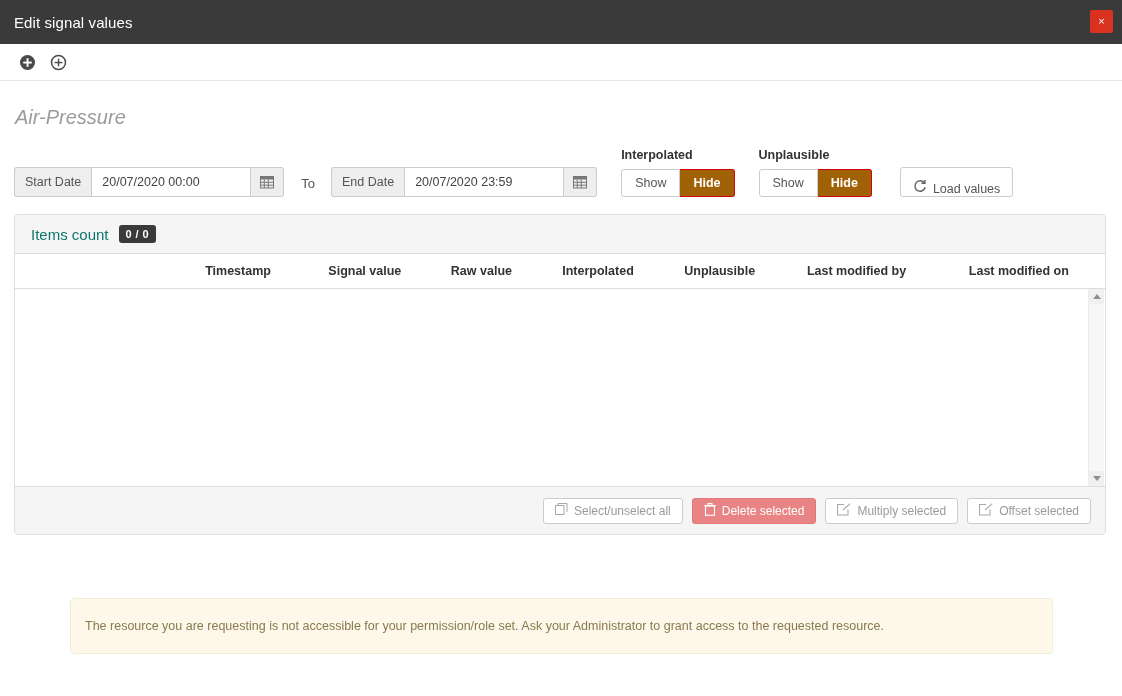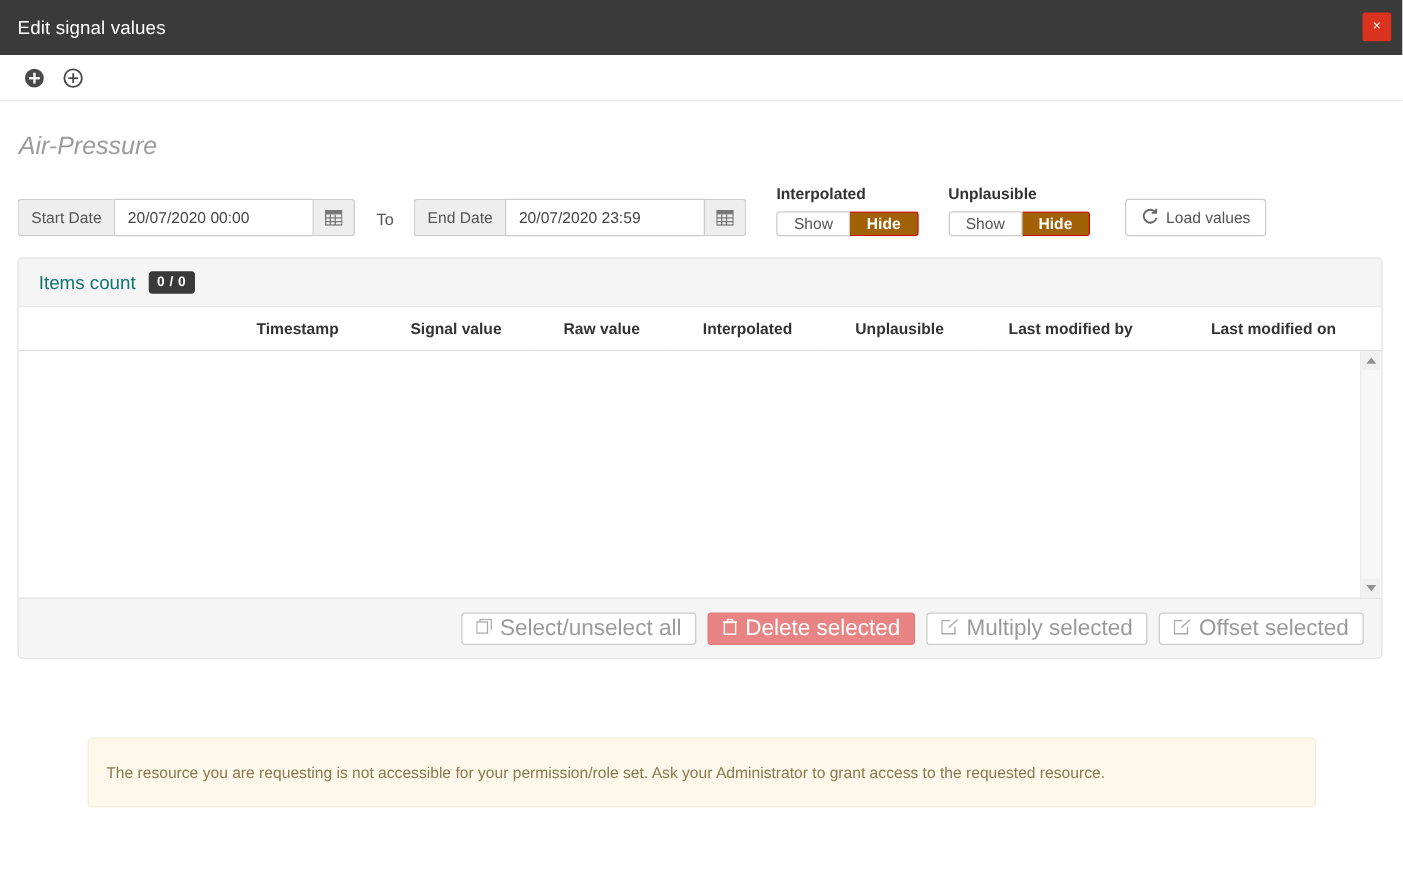--- a/index.html
+++ b/index.html
@@ -135,21 +135,21 @@
     margin-left: 24px;
   }
   .toggle-label {
     font-size: 12.5px;
     font-weight: bold;
     color: #333;
     margin-bottom: 7px;
   }
   .btn-group {
     display: flex;
-    height: 20px;
+    height: 28px;
   }
   .btn-seg {
     border: 1px solid #cccccc;
     background: #ffffff;
     color: #555;
     font-size: 12.5px;
     padding: 0 13px;
     cursor: pointer;
     display: flex;
     align-items: center;
@@ -166,21 +166,21 @@
   .load-btn {
     margin-left: 28px;
     height: 30px;
     background: #ffffff;
     border: 1px solid #cccccc;
     border-radius: 3px;
     font-size: 12.5px;
     color: #555;
     padding: 0 12px;
     display: flex;
-    align-items: center;
+    align-items: flex-end;
     gap: 6px;
     cursor: pointer;
     font-family: "Liberation Sans", sans-serif;
   }
 
   
   .panel {
     margin-top: 17px;
     border: 1px solid #dddddd;
     border-radius: 4px;
@@ -270,21 +270,21 @@
     padding: 0 14px;
     gap: 9px;
     border-radius: 0 0 4px 4px;
   }
   .foot-btn {
     height: 26px;
     background: #ffffff;
     border: 1px solid #cccccc;
     border-radius: 3px;
     color: #9a9a9a;
-    font-size: 18px;
+    font-size: 12px;
     padding: 0 11px;
     display: flex;
     align-items: center;
     gap: 6px;
     cursor: pointer;
     font-family: "Liberation Sans", sans-serif;
     white-space: nowrap;
   }
   .foot-btn.danger {
     background: #e98484;

